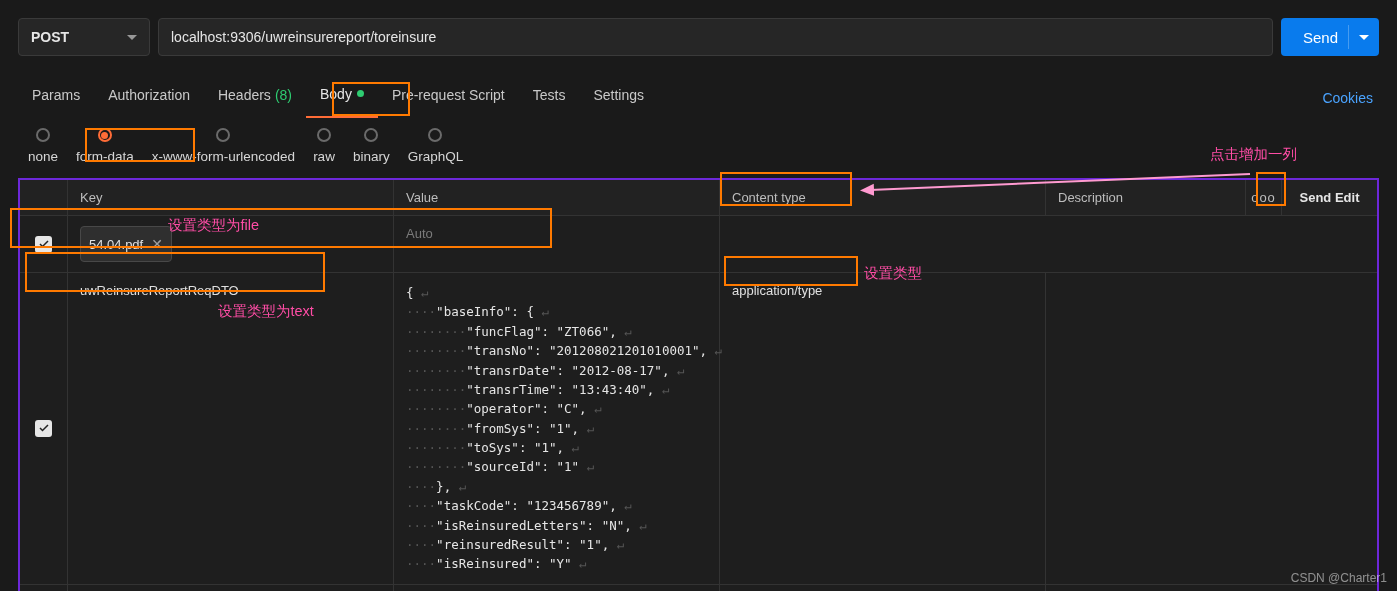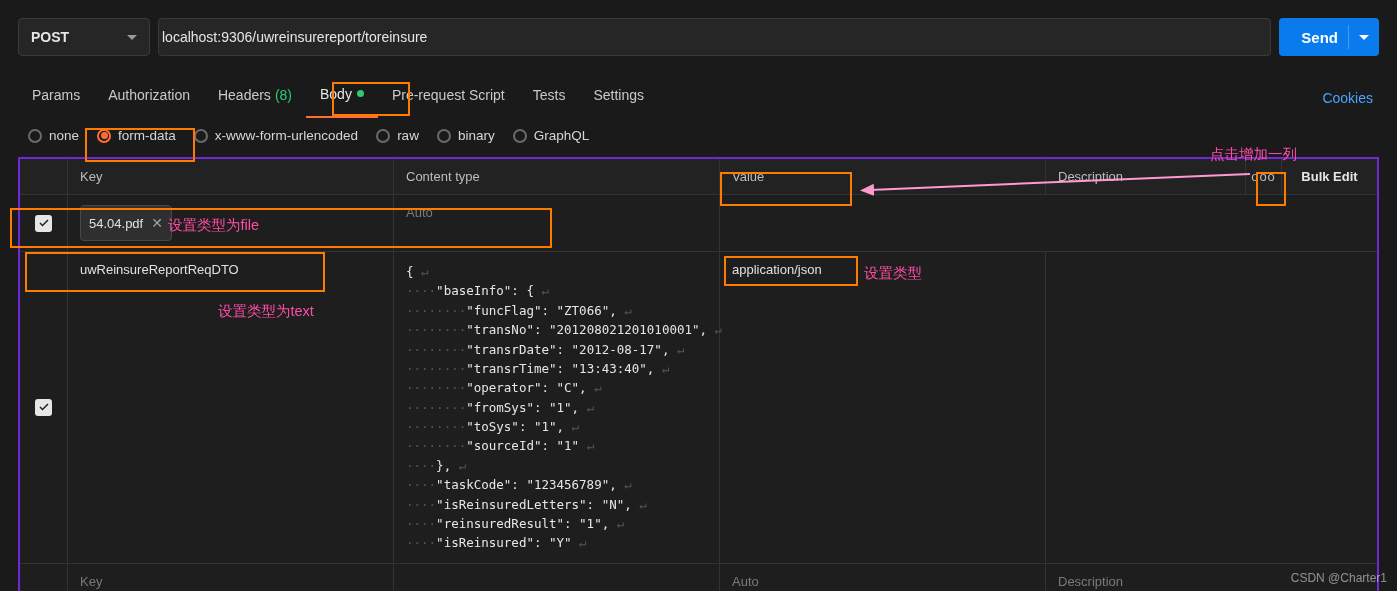--- a/index.html
+++ b/index.html
@@ -17,40 +17,40 @@
   .request-bar { display: flex; gap: 8px; padding: 18px 18px 0 18px; }
   .method-select {
     display: flex; align-items: center; justify-content: space-between;
     width: 132px; height: 38px;
     background: #262626; border: 1px solid #3a3a3a; border-radius: 4px;
     padding: 0 12px; color: #e6e6e6; font-weight: 600; font-size: 14px;
   }
   .url-input {
     flex: 1; height: 38px;
     background: #262626; border: 1px solid #3a3a3a; border-radius: 4px;
-    padding: 0 3px; color: #e6e6e6; font-size: 14px; display: flex; align-items: center;
+    padding: 0 12px; color: #e6e6e6; font-size: 14px; display: flex; align-items: center;
   }
   .send-btn {
     display: flex; align-items: center; gap: 10px;
     height: 38px; background: #097bed; border-radius: 4px;
-    padding: 0 10px 0 22px; color: #fff; font-weight: 700; font-size: 15px;
+    padding: 0 10px 0 22px; color: #fff; font-weight: 400; font-size: 15px;
   }
   .send-btn .divider { width: 1px; height: 24px; background: rgba(255,255,255,0.25); }
   .chevron { width: 0; height: 0; border-left: 5px solid transparent; border-right: 5px solid transparent; border-top: 5px solid currentColor; display: inline-block; }
   .chevron.grey { color: #989898; }
 
   .tabs-row { display: flex; align-items: center; padding: 0 18px; margin-top: 22px; position: relative; }
   .tab { padding: 8px 14px 14px 14px; color: #c9c9c9; font-size: 14px; position: relative; }
   .tab .hcount { color: #2ecc71; margin-left: 4px; }
   .tab.active { color: #e6e6e6; border-bottom: 2px solid #ff6c37; }
   .tab .dot { width: 7px; height: 7px; background: #2ecc71; border-radius: 50%; display: inline-block; margin-left: 5px; vertical-align: 2px; }
   .cookies-link { margin-left: auto; color: #4aa3ff; font-size: 14px; padding-right: 6px; }
 
   .body-types { display: flex; align-items: center; gap: 18px; padding: 0 28px; margin-top: 10px; font-size: 13.5px; color: #d6d6d6; }
-  .radio-wrap { display: flex; align-items: center; gap: 7px; }
+  .radio-wrap { display: flex; align-items: center; gap: 7px; flex-direction: column; }
   .radio-outer { width: 14px; height: 14px; border: 2px solid #6a6a6a; border-radius: 50%; display: flex; align-items: center; justify-content: center; }
   .radio-outer.selected { border-color: #ff6c37; }
   .radio-inner { width: 7px; height: 7px; background: #ff6c37; border-radius: 50%; }
 
   .table-wrap { margin: 14px 18px 0 18px; border: 2px solid #6d28d9; font-size: 13px; color: #bdbdbd; }
   .table-header-row { display: flex; align-items: stretch; background: #222; border-bottom: 1px solid #333; }
   .th, .td { padding: 10px 12px; display: flex; align-items: flex-start; border-right: 1px solid #333; }
   .th:last-child, .td:last-child { border-right: none; }
   .col-check { width: 48px; justify-content: center; align-items: center; }
   .col-key   { width: 326px; }
@@ -141,34 +141,34 @@
       <span>GraphQL</span>
     </div>
 </div>
 
 <div class="table-wrap">
   <div class="table-header-row">
     <div class="th col-check"></div>
     <div class="th col-key">
         <span>Key</span>
       </div>
+    <div class="th col-value">
+        <span>Value</span>
+      </div>
     <div class="th col-ct">
         <span>Content type</span>
       </div>
-    <div class="th col-value">
-        <span>Value</span>
-      </div>
     <div class="th col-desc">
         <span>Description</span>
       </div>
     <div class="th col-more">
         <span style="letter-spacing:1px;">ooo</span>
       </div>
     <div class="th col-bulk">
-        <span>Bulk Edit</span>
+        <span>Send Edit</span>
       </div>
   </div>
 
   <div class="table-header-row" style="background:#1e1e1e">
     <div class="td col-check">
       <span class="checkbox">
           <svg viewBox="0 0 24 24">
             <path d="M20 6L9 17l-5-5" stroke="#222" stroke-width="3" fill="none"></path>
           </svg>
         </span>
@@ -193,21 +193,21 @@
           </svg>
         </span>
     </div>
     <div class="td col-key">
         <span style="color:#e0e0e0">uwReinsureReportReqDTO</span>
       </div>
     <div class="td col-value">
       <div class="json-editor" id="json-editor"><div>{ <span class="crlf">↵</span></div><div><span class="dots">····</span>"baseInfo": { <span class="crlf">↵</span></div><div><span class="dots">········</span>"funcFlag": "ZT066", <span class="crlf">↵</span></div><div><span class="dots">········</span>"transNo": "201208021201010001", <span class="crlf">↵</span></div><div><span class="dots">········</span>"transrDate": "2012-08-17", <span class="crlf">↵</span></div><div><span class="dots">········</span>"transrTime": "13:43:40", <span class="crlf">↵</span></div><div><span class="dots">········</span>"operator": "C", <span class="crlf">↵</span></div><div><span class="dots">········</span>"fromSys": "1", <span class="crlf">↵</span></div><div><span class="dots">········</span>"toSys": "1", <span class="crlf">↵</span></div><div><span class="dots">········</span>"sourceId": "1" <span class="crlf">↵</span></div><div><span class="dots">····</span>}, <span class="crlf">↵</span></div><div><span class="dots">····</span>"taskCode": "123456789", <span class="crlf">↵</span></div><div><span class="dots">····</span>"isReinsuredLetters": "N", <span class="crlf">↵</span></div><div><span class="dots">····</span>"reinsuredResult": "1", <span class="crlf">↵</span></div><div><span class="dots">····</span>"isReinsured": "Y" <span class="crlf">↵</span></div></div>
     </div>
     <div class="td col-ct">
-        <span style="color:#e0e0e0">application/json</span>
+        <span style="color:#e0e0e0">application/type</span>
       </div>
     <div class="td" style="flex:1"></div>
   </div>
 
   <div class="table-header-row" style="background:#1e1e1e">
     <div class="td col-check"></div>
     <div class="td col-key">
         <span class="placeholder">Key</span>
       </div>
     <div class="td col-value"></div>

